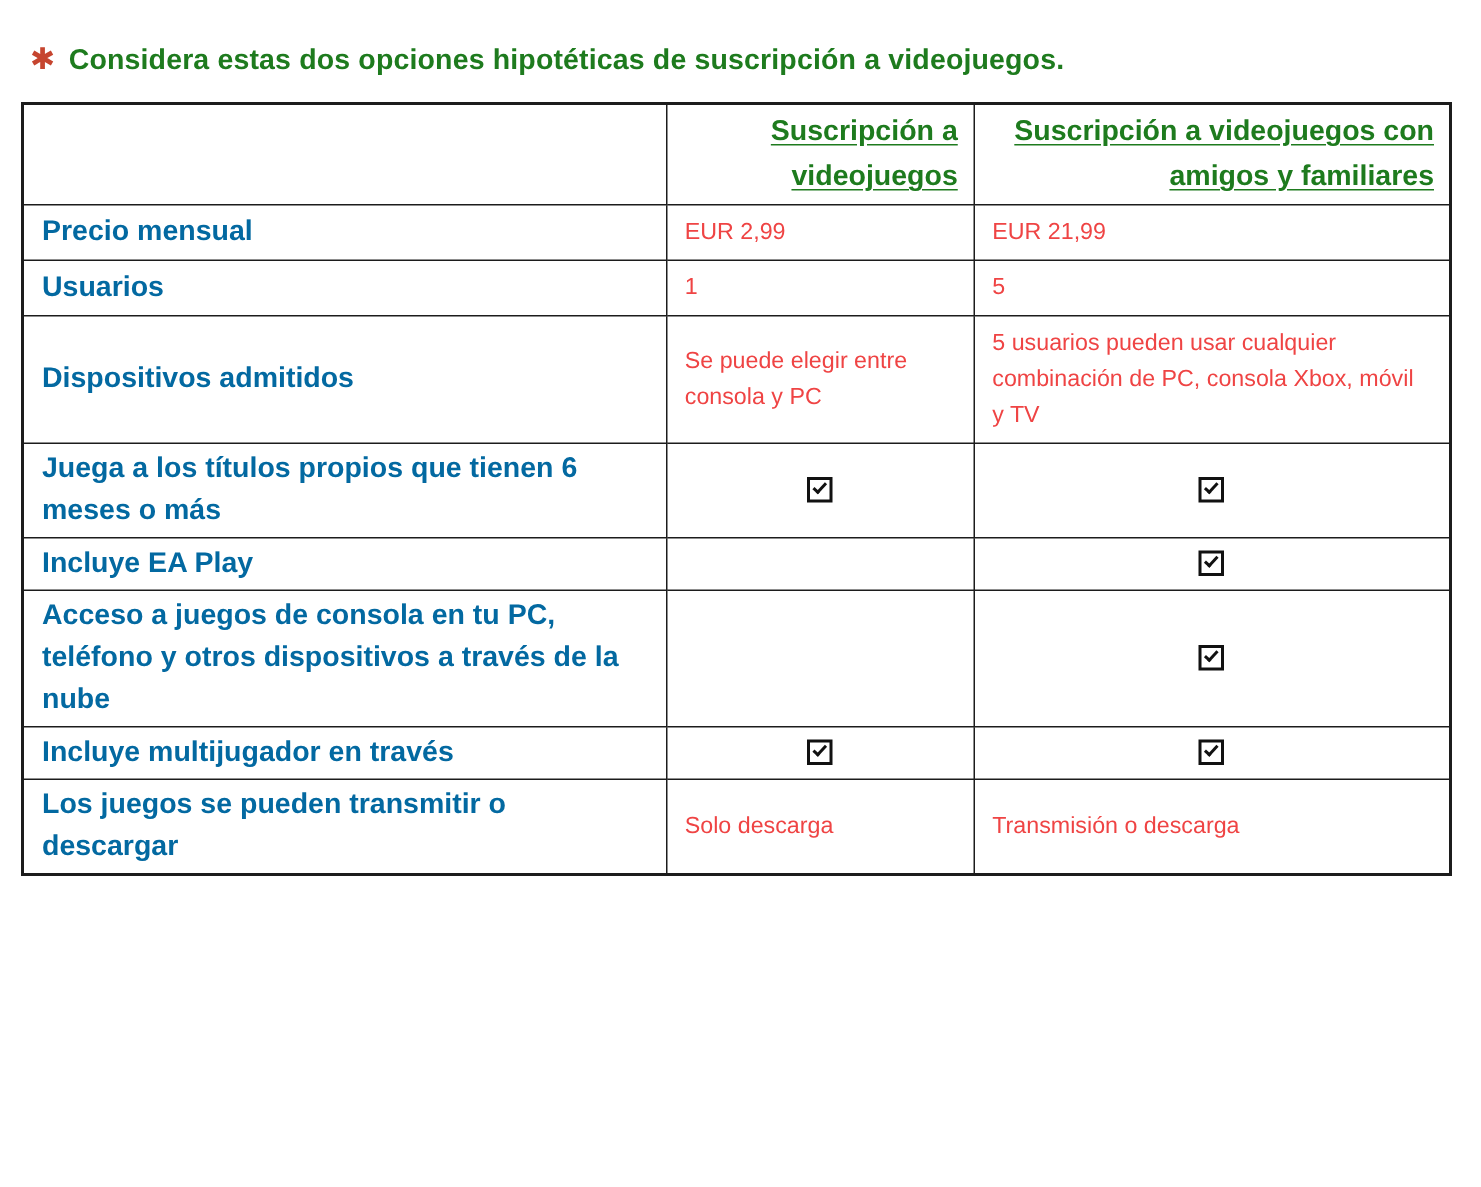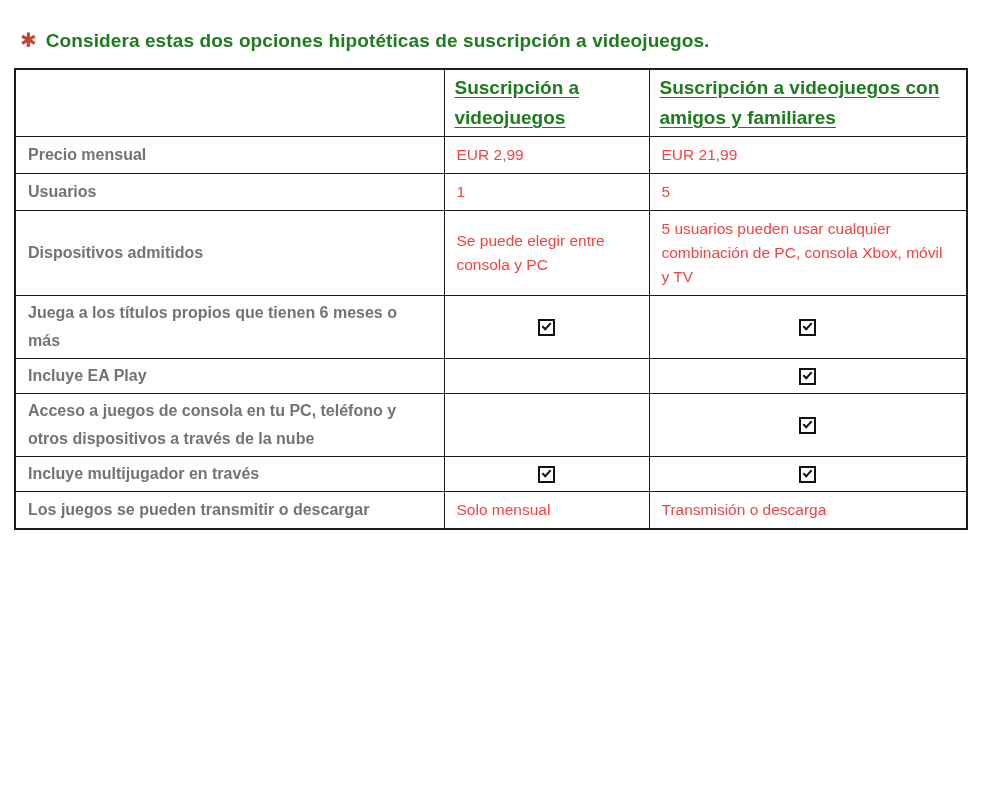--- a/index.html
+++ b/index.html
@@ -45,32 +45,32 @@
   }
   col.c1 { width: 429px; }
   col.c2 { width: 205px; }
   col.c3 { width: 318px; }
   th, td {
     border: 1px solid #1c1c1c;
     vertical-align: middle;
     padding: 3px 12px;
   }
   thead th {
-    text-align: left;
+    text-align: right;
     color: #1e7b1e;
     font-size: 19px;
     font-weight: 700;
     line-height: 30px;
     text-decoration: underline;
     text-underline-offset: 3px;
     padding: 3px 10px;
   }
   td.row-label {
-    color: #737373;
-    font-size: 16px;
+    color: #0369a1;
+    font-size: 19px;
     font-weight: 700;
     line-height: 28px;
   }
   td.value-cell {
     color: #ef4444;
     font-size: 15.5px;
     font-weight: 400;
     line-height: 24px;
     padding: 6px 12px;
   }
@@ -151,19 +151,19 @@
           <td class="check-cell"></td>
           <td class="check-cell"><span class="checkbox"><span class="checkmark"></span></span></td>
         </tr>
         <tr>
           <td class="row-label">Incluye multijugador en través</td>
           <td class="check-cell"><span class="checkbox"><span class="checkmark"></span></span></td>
           <td class="check-cell"><span class="checkbox"><span class="checkmark"></span></span></td>
         </tr>
         <tr>
           <td class="row-label">Los juegos se pueden transmitir o descargar</td>
-          <td class="value-cell">Solo mensual</td>
+          <td class="value-cell">Solo descarga</td>
           <td class="value-cell">Transmisión o descarga</td>
         </tr>
       </tbody>
   </table>
 
 </div>
 
 </body></html>

